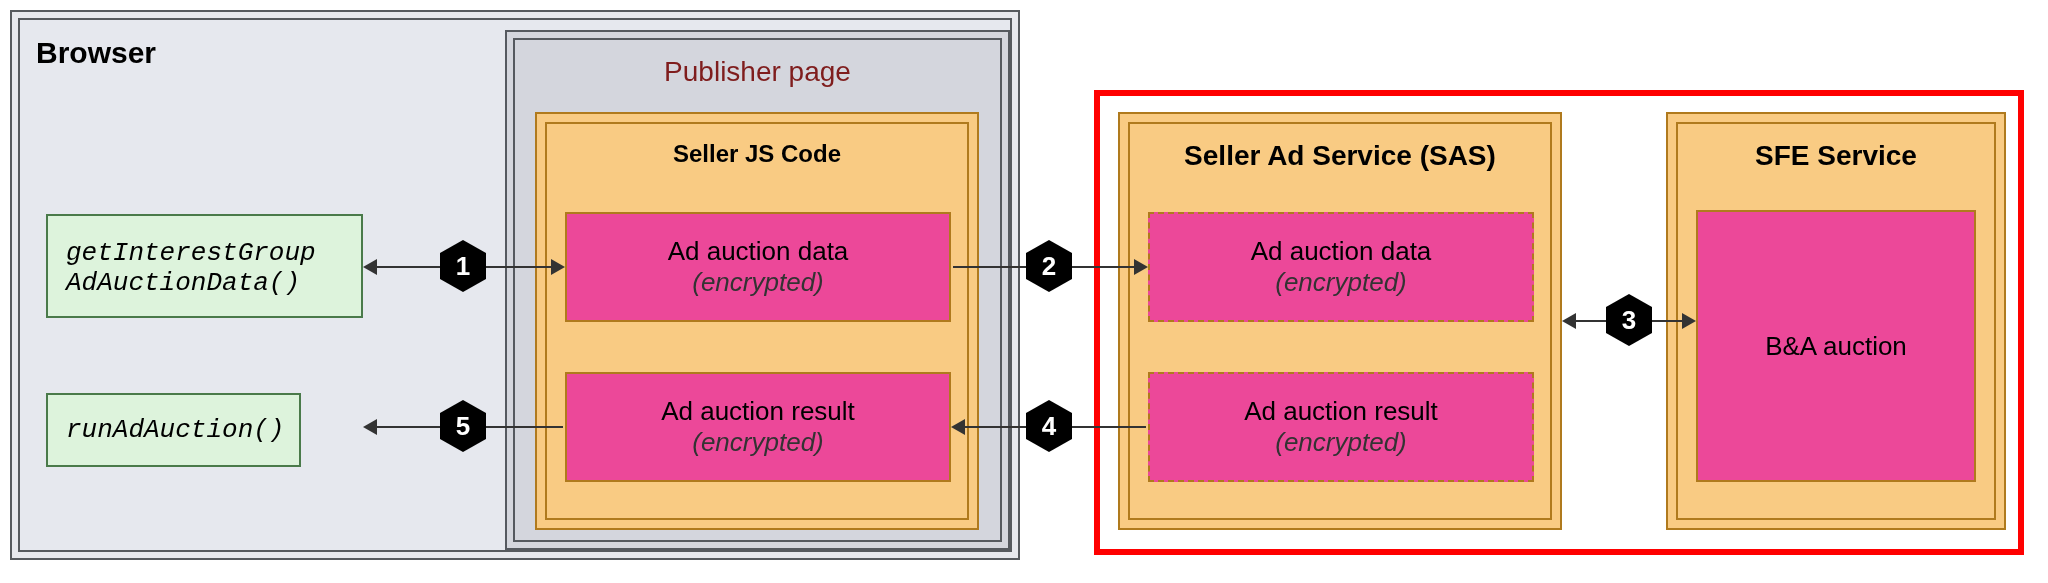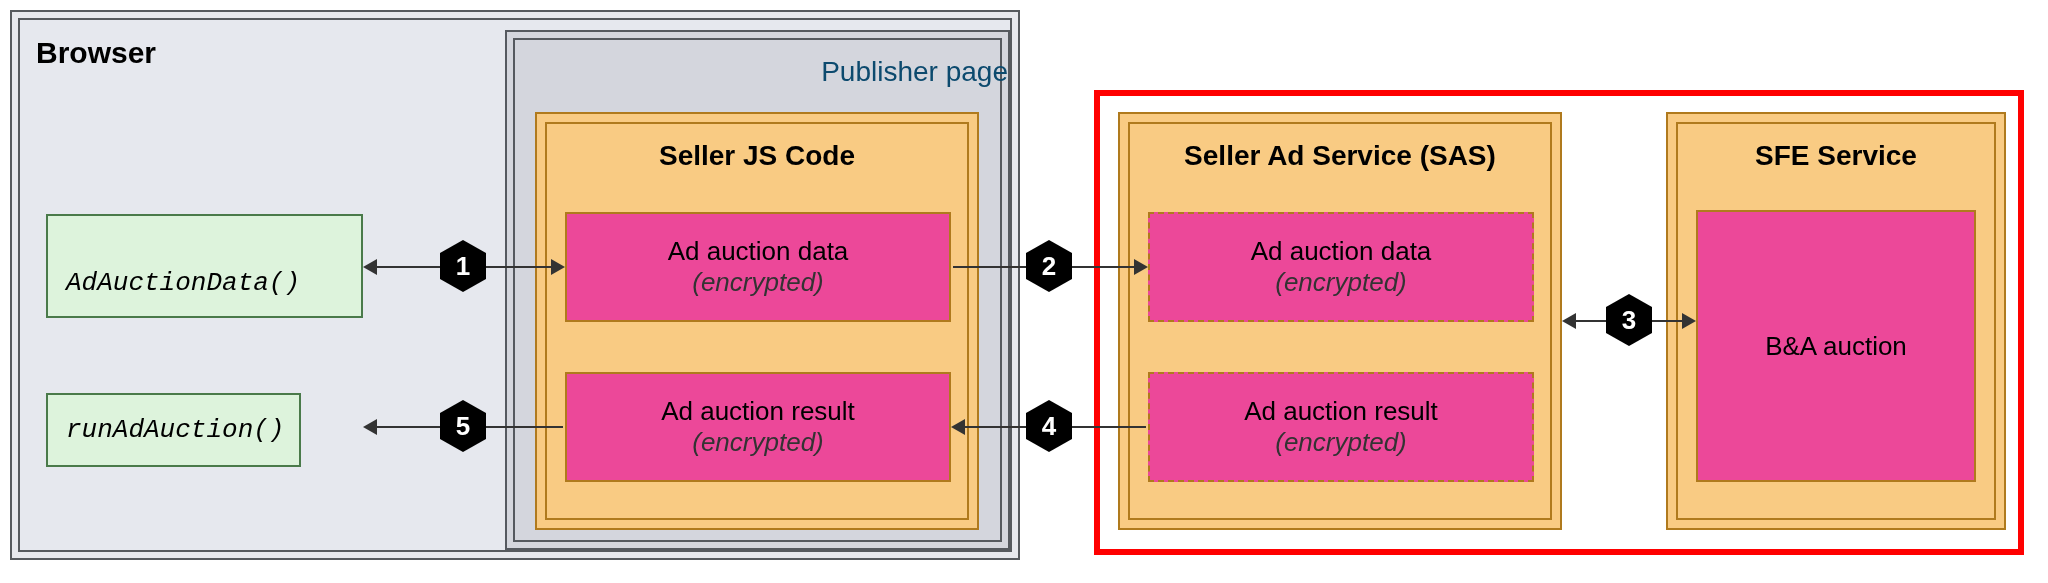--- a/index.html
+++ b/index.html
@@ -100,33 +100,34 @@
 </head>
 <body>
 
 <div class="canvas">
 
   <div class="box bg-gray border-gray dbl" style="left:10px; top:10px; width:1010px; height:550px;">
     <div class="label bold" style="left:24px; top:24px; font-size:30px;">Browser</div>
   </div>
 
   <div class="box bg-green" style="left:46px; top:214px; width:317px; height:104px; border-color:#4a7a4a;">
+    <div class="label mono" style="left:18px; top:22px;">getInterestGroup</div>
     <div class="label mono" style="left:18px; top:52px;">AdAuctionData()</div>
   </div>
 
   <div class="box bg-green" style="left:46px; top:393px; width:255px; height:74px; border-color:#4a7a4a; display:flex; align-items:center;">
     <div class="label mono" style="position:relative; left:18px;">runAdAuction()</div>
   </div>
 
   <div class="box bg-gray2 border-gray dbl" style="left:505px; top:30px; width:505px; height:520px;">
-    <div class="label" style="width:100%; text-align:right; top:24px; font-size:28px; color:#0c4a6e;">Publisher page</div>
+    <div class="label" style="width:100%; text-align:center; top:24px; font-size:28px; color:#7f1d1d;">Publisher page</div>
   </div>
 
   <div class="box bg-orange border-orange dbl-orange" style="left:535px; top:112px; width:444px; height:418px;">
-    <div class="label bold center" style="top:26px; font-size:28px;">Seller JS Code</div>
+    <div class="label bold center" style="top:26px; font-size:24px;">Seller JS Code</div>
   </div>
 
   <div class="box bg-cream border-orange text-center-block" style="left:565px; top:212px; width:386px; height:110px;">
     <div class="line1">Ad auction data</div>
     <div class="line2">(encrypted)</div>
   </div>
   <div class="box bg-cream border-orange text-center-block" style="left:565px; top:372px; width:386px; height:110px;">
     <div class="line1">Ad auction result</div>
     <div class="line2">(encrypted)</div>
   </div>

